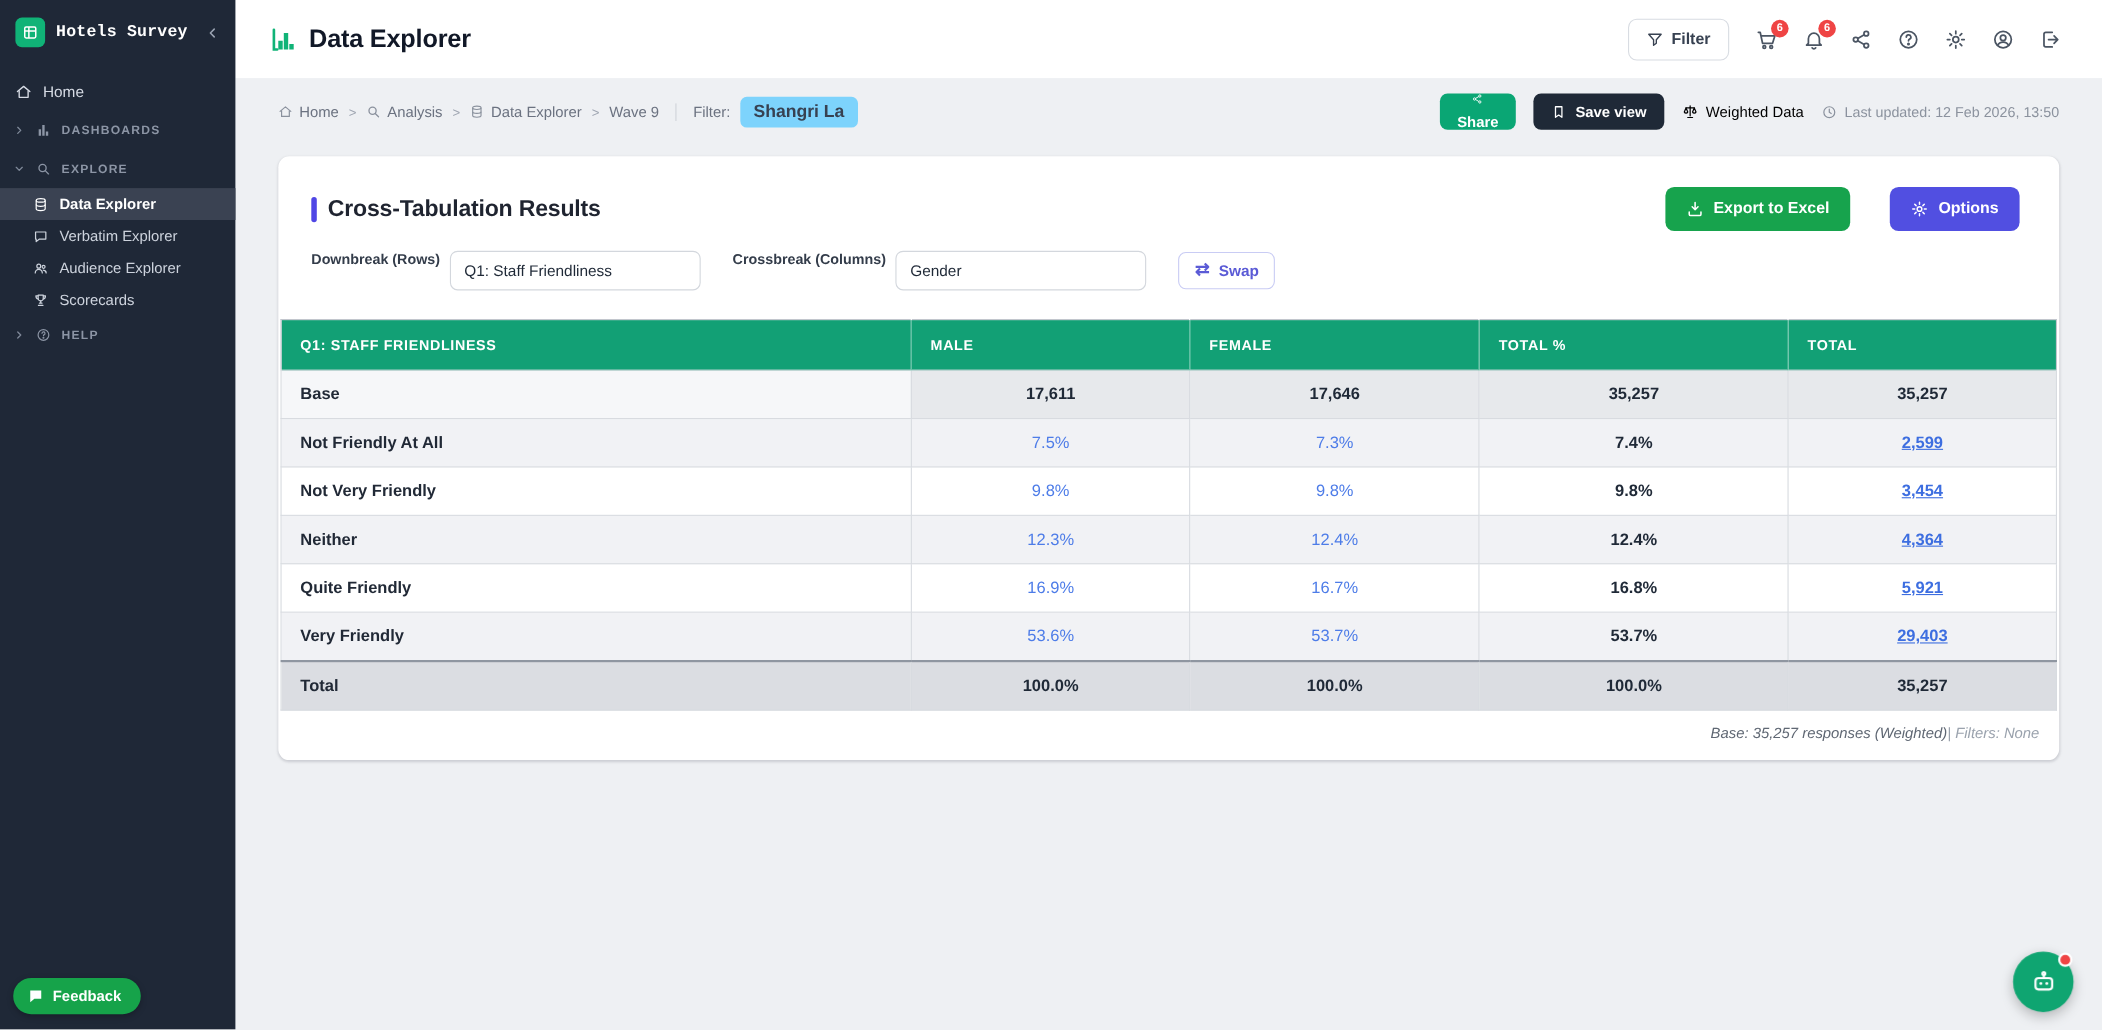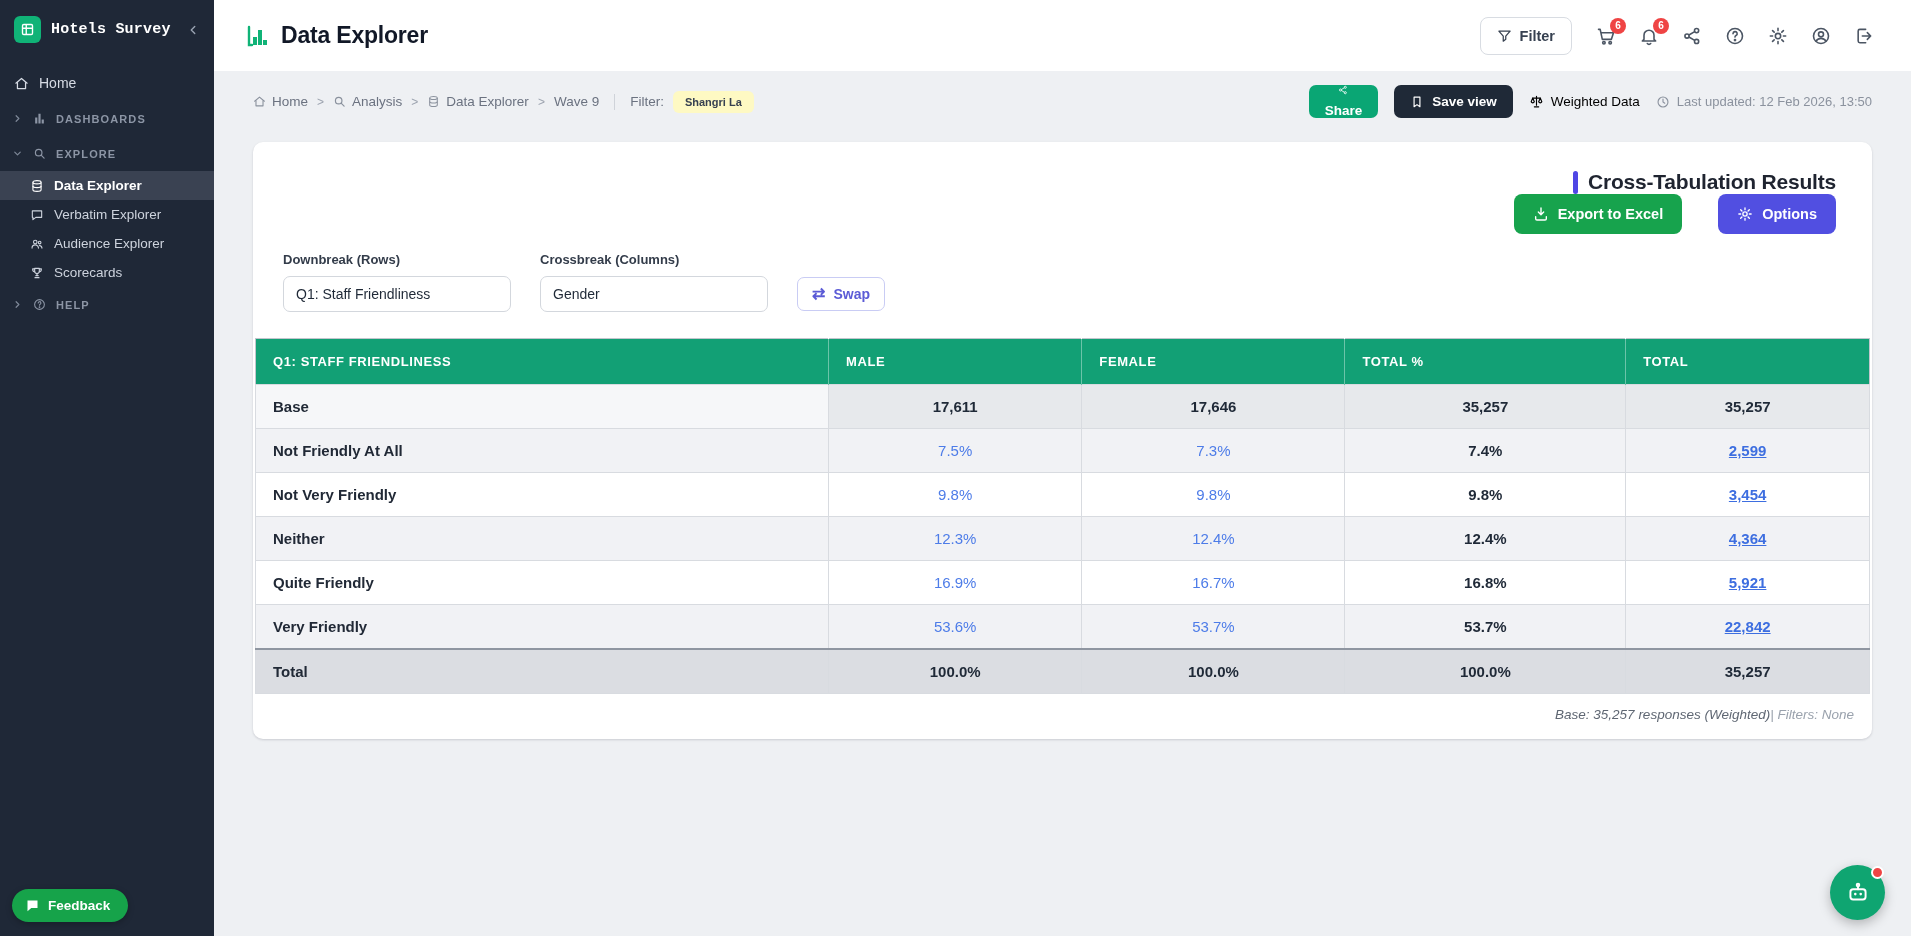--- a/index.html
+++ b/index.html
@@ -78,22 +78,22 @@
   .content { flex:1; padding:14px 39px 0; }
 
   
   .crumb-bar { display:flex; align-items:center; justify-content:space-between; }
   .crumbs { display:flex; align-items:center; gap:9px; font-size:13.5px; color:#6b7280; }
   .crumb { display:flex; align-items:center; gap:6px; color:#6b7280; text-decoration:none; cursor:pointer; }
   .crumb .ic { color:#8a919d; }
   .sep { color:#9ca3af; font-size:12px; }
   .crumb-divider { width:1px; height:16px; background:#cfd3d9; margin:0 6px; }
   .chip {
-    background:#fef9c3; color:#374151; border-radius:6px; padding:5px 12px;
-    font-size:11px; font-weight:600; cursor:pointer;
+    background:#7dd3fc; color:#374151; border-radius:6px; padding:5px 12px;
+    font-size:16px; font-weight:600; cursor:pointer;
   }
   .crumb-actions { display:flex; align-items:center; gap:16px; }
   .share-btn, .save-btn {
     display:flex; align-items:center; gap:8px; border:none; cursor:pointer;
     color:#fff; font-family:inherit; font-size:13.5px; font-weight:600;
     height:33px; padding:0 16px; border-radius:7px;
   }
   .share-btn { background:var(--share-green,#0aa674);flex-direction:column; }
   .save-btn  { background:var(--save-navy,#1f2937); }
   .weighted {
@@ -101,38 +101,37 @@
   }
   .updated { display:flex; align-items:center; gap:7px; color:#8b929e; font-size:13px; }
 
   
   .card {
     margin-top:24px; background:#fff; border-radius:10px;
     box-shadow:0 1px 3px rgba(16,24,40,.1), 0 1px 2px rgba(16,24,40,.06);
     overflow:hidden; padding-bottom:2px;
   }
   .card-head {
-    display:flex; align-items:flex-end; justify-content:space-between;
+    display:flex; align-items:center; justify-content:space-between;
     padding:28px 36px 10px 30px;
-    flex-direction:column;
   }
   .card-title-wrap { display:flex; align-items:center; gap:10px; }
   .accent { width:5px; height:23px; border-radius:3px; background:var(--accent-indigo,#4f46e5); }
   .card-title { font-size:21px; font-weight:700; color:#1f2430; letter-spacing:-.2px; }
   .card-buttons { display:flex; align-items:center; gap:36px; }
   .export-btn, .options-btn {
     display:flex; align-items:center; gap:9px; border:none; cursor:pointer;
     color:#fff; font-family:inherit; font-size:14.5px; font-weight:600;
     height:40px; padding:0 19px; border-radius:8px;
   }
   .export-btn { background:var(--export-green,#17a34d); }
   .options-btn { background:var(--options-indigo,#514fe1); }
 
   .controls { display:flex; align-items:flex-end; gap:29px; padding:8px 30px 26px; }
-  .field { display:flex; flex-direction:column; gap:9px; }
+  .field { display:flex; gap:9px; }
   .field label { font-size:13px; font-weight:700; color:#333c4a; }
   .field input {
     width:228px; height:36px; border:1px solid #d3d7dd; border-radius:7px;
     padding:0 12px; font-family:inherit; font-size:14px; color:#1f2937; background:#fff;
   }
   .swap-btn {
     display:flex; align-items:center; gap:8px; background:#fff; cursor:pointer;
     border:1px solid #c9ccf4; color:var(--swap-indigo,#5b5bd6); border-radius:7px;
     height:34px; padding:0 14px; font-family:inherit; font-size:14px; font-weight:600;
     margin-bottom:1px;
@@ -510,21 +509,21 @@
               <td class="cell-link">16.9%</td>
               <td class="cell-link">16.7%</td>
               <td class="cell-strong">16.8%</td>
               <td class="cell-link total-link">5,921</td>
             </tr>
             <tr class="row-data striped">
               <td class="label-cell">Very Friendly</td>
               <td class="cell-link">53.6%</td>
               <td class="cell-link">53.7%</td>
               <td class="cell-strong">53.7%</td>
-              <td class="cell-link total-link">22,842</td>
+              <td class="cell-link total-link">29,403</td>
             </tr>
             <tr class="row-total">
               <td class="label-cell">Total</td>
               <td class="cell-strong">100.0%</td>
               <td class="cell-strong">100.0%</td>
               <td class="cell-strong">100.0%</td>
               <td class="cell-strong">35,257</td>
             </tr>
           </tbody>
       </table>

